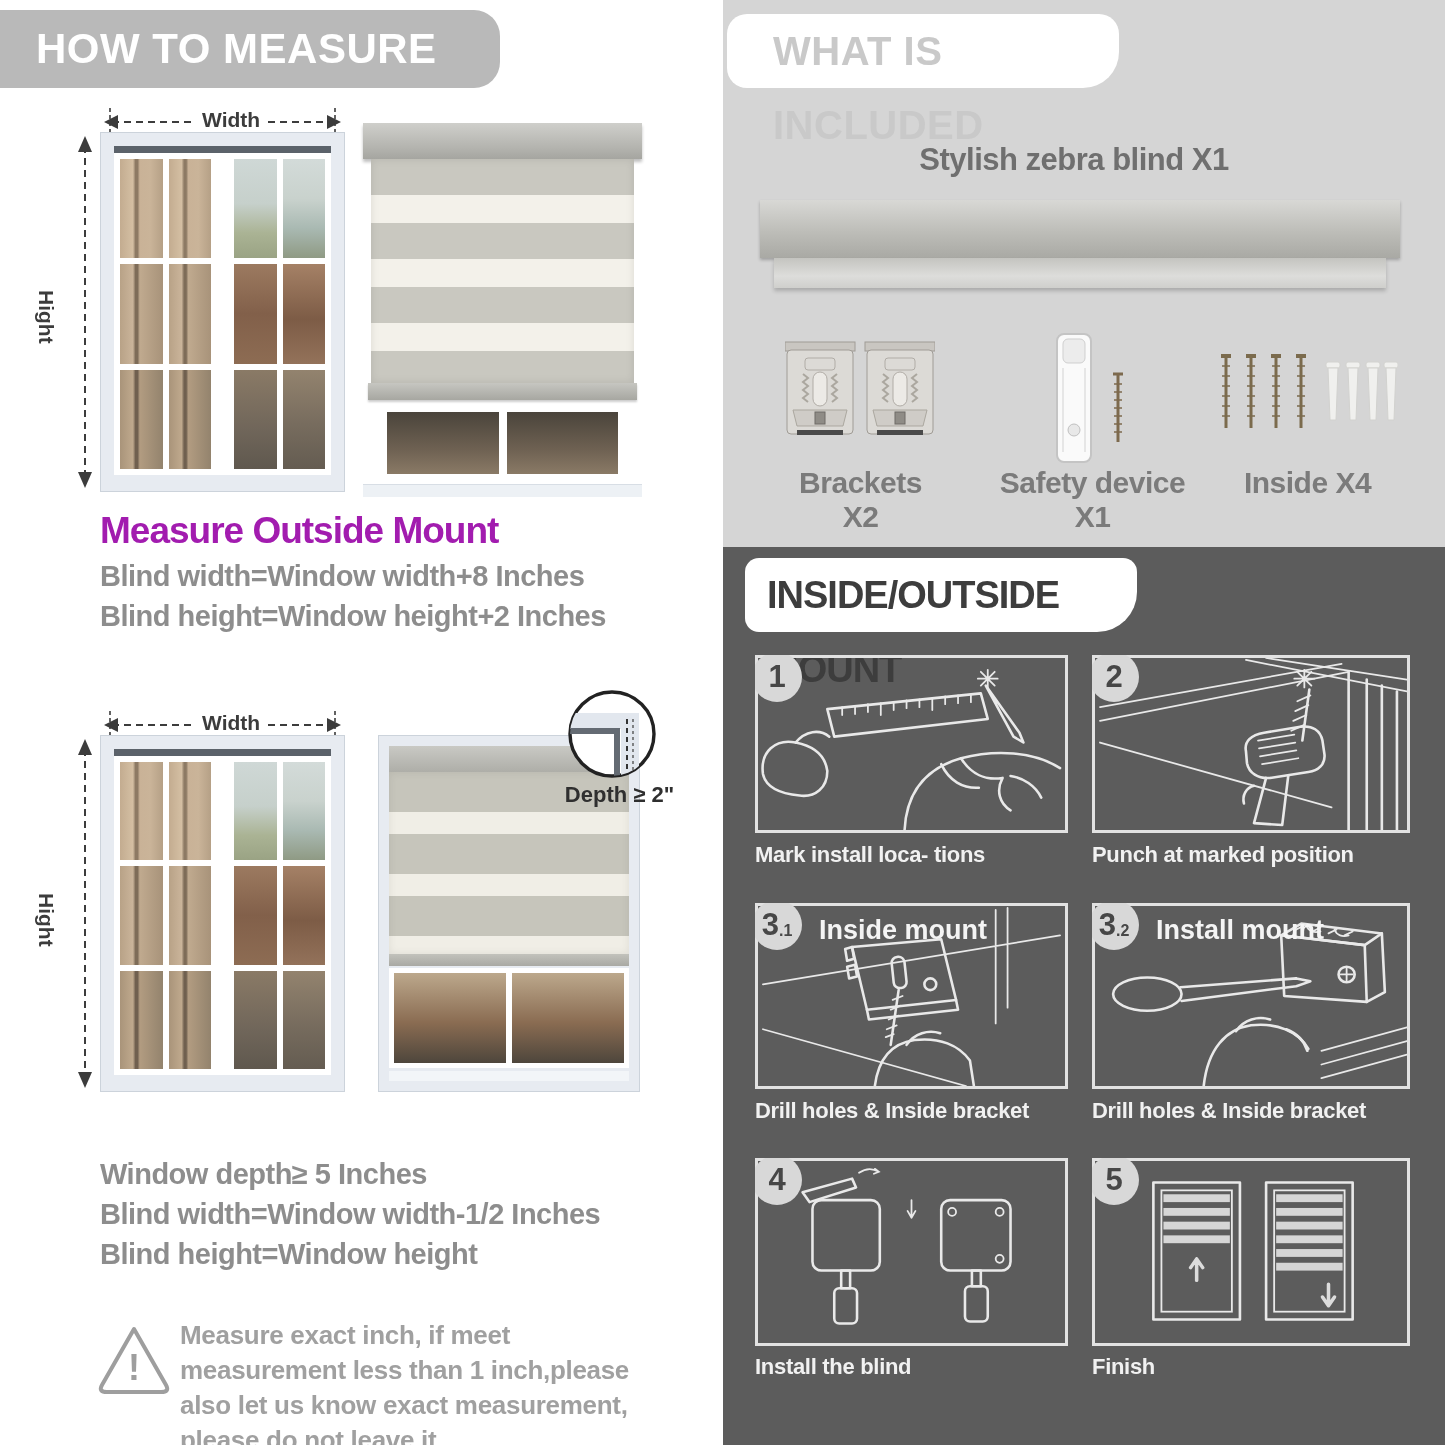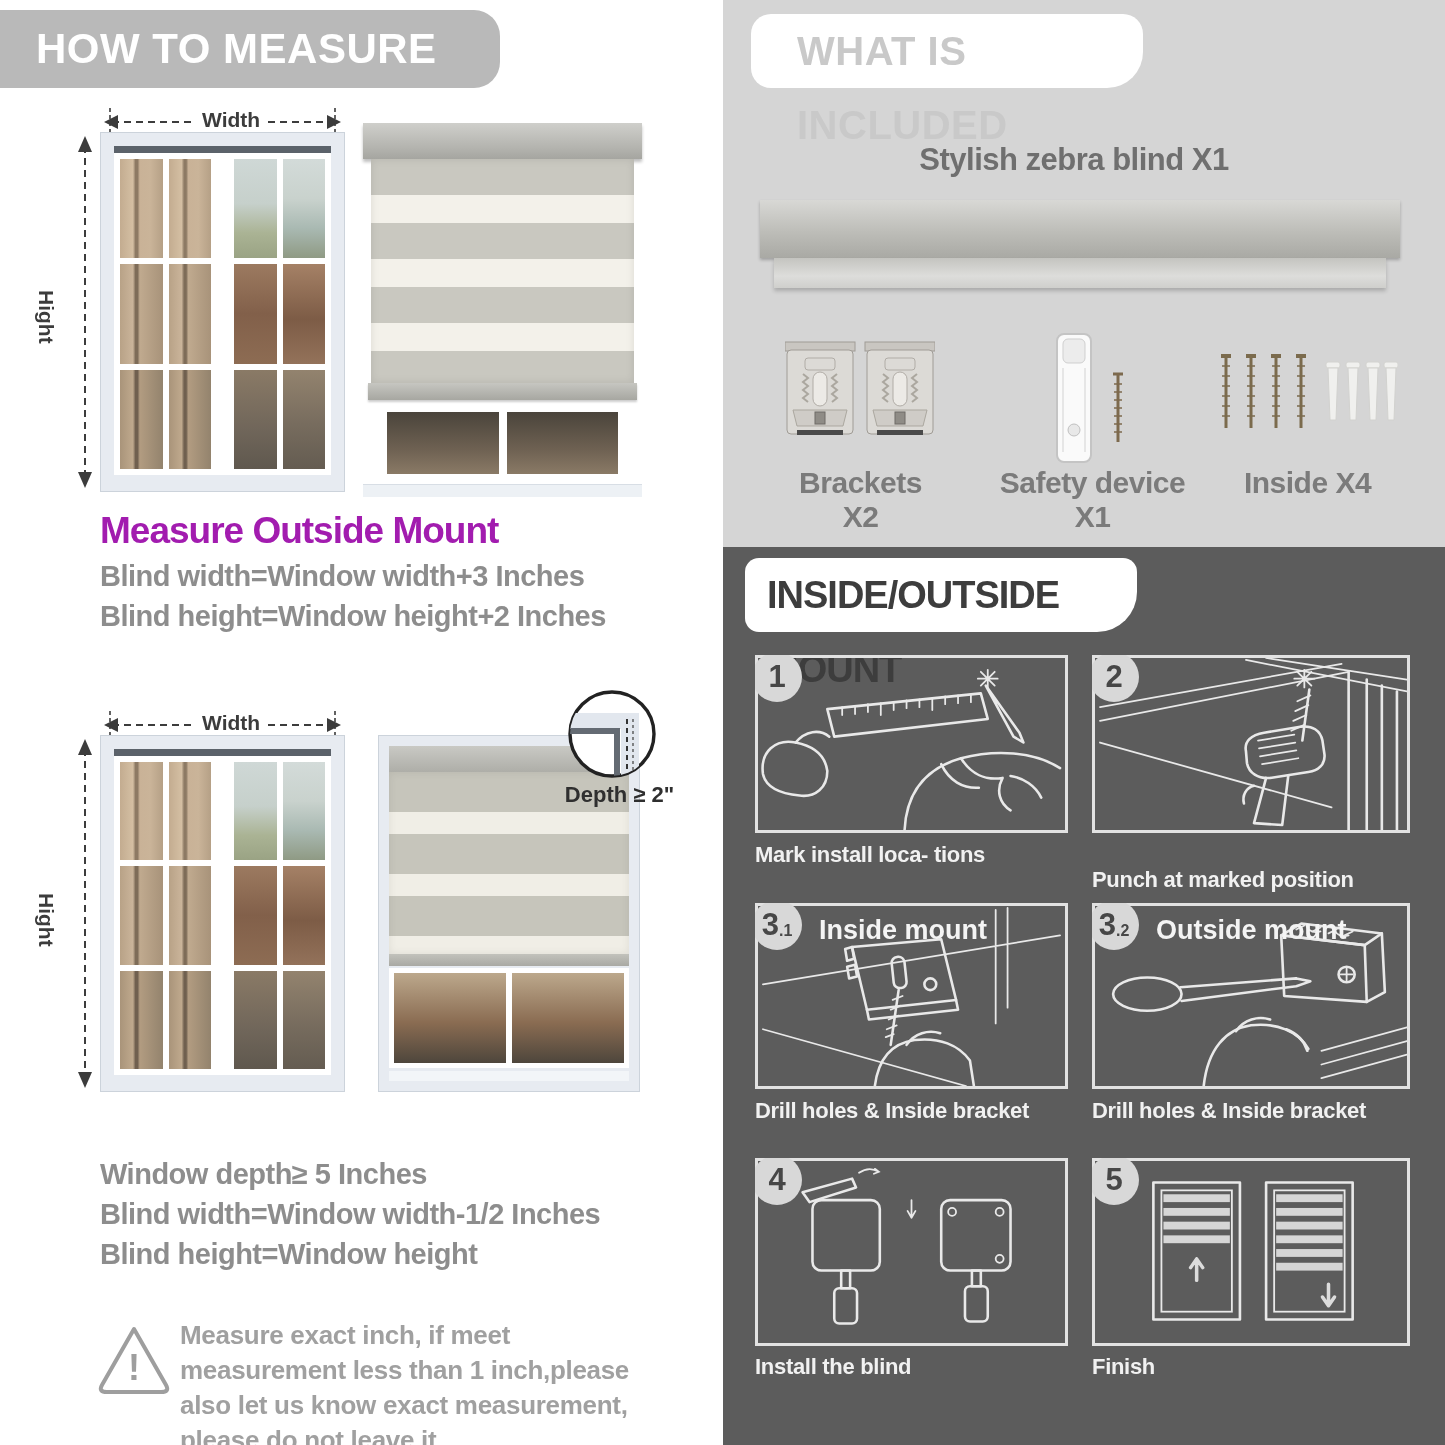--- a/index.html
+++ b/index.html
@@ -58,21 +58,21 @@
   .b2-glass{flex:1;background:#fff;padding:5px;display:grid;grid-template-columns:1fr 1fr;gap:6px;margin-top:2px;}
   .b2-glass div{background:linear-gradient(180deg,#bca88c,#8a6c52 55%,#4e463c);}
   .b2-sill{height:10px;background:#f2f5f8;margin-top:3px;}
 
   .warn-text{font-size:26px;font-weight:bold;color:#a0a0a0;line-height:35px;letter-spacing:-.3px;}
 
   
   .panel-light{left:723px;top:0;width:722px;height:547px;background:#d5d5d5;}
   .included-banner{left:727px;top:14px;width:392px;height:74px;background:#ffffff;
     border-radius:20px 20px 36px 20px;color:#c9c9c9;font-size:40px;font-weight:bold;
-    line-height:74px;padding-left:46px;box-sizing:border-box;letter-spacing:.5px;margin-left:24px;}
+    line-height:74px;padding-left:46px;box-sizing:border-box;letter-spacing:.5px;}
   .product-label{left:723px;top:142px;width:702px;text-align:center;
     font-size:31px;font-weight:bold;color:#6f6f6f;letter-spacing:-.5px;}
   .rail-main{left:760px;top:200px;width:640px;height:58px;
     background:linear-gradient(180deg,#d8d8d5,#bdbdb8 55%,#a9a9a4);
     box-shadow:0 2px 3px rgba(0,0,0,.25);}
   .rail-lip{left:774px;top:258px;width:612px;height:30px;
     background:linear-gradient(180deg,#c4c4c0,#dddddb 60%,#cfcfcc);
     box-shadow:0 3px 4px rgba(0,0,0,.2);}
   .item-label{font-size:30px;font-weight:bold;color:#7b7b7b;text-align:center;letter-spacing:-.5px;}
 
@@ -143,21 +143,21 @@
     <div class="b1-shade"></div>
     <div class="b1-rail"></div>
     <div class="b1-below">
       <div></div>
         <div></div>
     </div>
     <div class="b1-sill"></div>
   </div>
 
   <div class="abs sec-title" style="left:100px;top:510px;">Measure Outside Mount</div>
-  <div class="abs sec-line" style="left:100px;top:560px;">Blind width=Window width+3 Inches</div>
+  <div class="abs sec-line" style="left:100px;top:560px;">Blind width=Window width+8 Inches</div>
   <div class="abs sec-line" style="left:100px;top:600px;">Blind height=Window height+2 Inches</div>
 
   <div class="abs meas-label" style="left:195px;top:711px;z-index:3;">Width</div>
   <svg class="abs" style="left:100px;top:707px;" width="245" height="34">
     <path d="M12 18 H233" stroke="#3c3c3c" stroke-width="2" stroke-dasharray="7 5" fill="none"></path>
     <path d="M4 18 L18 11 V25 Z" fill="#3c3c3c"></path>
       <path d="M241 18 L227 11 V25 Z" fill="#3c3c3c"></path>
     <path d="M10 4 V32 M235 4 V32" stroke="#3c3c3c" stroke-width="1.6" stroke-dasharray="4 3" fill="none"></path>
   </svg>
   <svg class="abs" style="left:68px;top:735px;" width="34" height="357">
@@ -351,21 +351,21 @@
       <path class="thin" d="M5 86 L235 152"></path>
       <path class="thin" d="M208 12 V30 M198 21 H218 M201 14 L215 28 M215 14 L201 28"></path>
       <path class="ln" d="M213 32 L206 84"></path>
       <path class="thin" d="M201 44 L214 38 M199 54 L212 48 M197 64 L210 58 M195 74 L208 68"></path>
       <path class="ln" d="M150 95 C148 85 155 78 168 76 L204 70 C216 68 224 74 226 84 L228 98 C229 108 222 115 212 116 L174 122 C162 123 153 117 151 107 Z"></path>
       <path class="thin" d="M162 84 L198 78 M163 92 L199 86 M164 100 L200 94 M166 108 L202 102"></path>
       <path class="ln" d="M170 122 L158 168 L186 170 L192 120"></path>
       <path class="ln" d="M158 130 C150 132 146 140 148 148"></path>
     </svg>
   </div>
-  <div class="step-caption" style="left:1092px;top:867px;">Punch at  marked position</div>
+  <div class="step-caption" style="left:1092px;top:842px;">Punch at  marked position</div>
   <div class="step-box" style="left:1092px;top:655px;width:318px;height:178px;border:none;">
     <div class="badge">
       <span>2</span>
         <span class="sub"></span>
     </div>
   </div>
 
   <div class="step-box" style="left:755px;top:903px;width:313px;height:186px;">
     <svg class="art" viewBox="0 0 310 184" preserveAspectRatio="none">
       <path class="thin" d="M5 80 L305 30 M5 126 L210 184 M240 4 V120 M252 2 V104"></path>
@@ -404,21 +404,21 @@
       <path class="ln" d="M108 184 C112 146 130 126 155 122 C180 119 202 128 212 146"></path>
       <path class="ln" d="M140 128 C148 116 162 112 174 116 M190 126 C200 130 208 138 211 148"></path>
     </svg>
   </div>
   <div class="step-caption" style="left:1092px;top:1098px;">Drill holes &amp;  Inside bracket</div>
   <div class="step-box" style="left:1092px;top:903px;width:318px;height:186px;border:none;">
     <div class="badge">
       <span>3</span>
         <span class="sub">.2</span>
     </div>
-    <div class="step-title">Outside mount</div>
+    <div class="step-title">Install mount</div>
   </div>
 
   <div class="step-box" style="left:755px;top:1158px;width:313px;height:188px;">
     <svg class="art" viewBox="0 0 310 186" preserveAspectRatio="none">
       <path class="ln" d="M45 32 L95 18 L99 27 L52 42 Z"></path>
       <path class="thin" d="M102 12 q10 -7 20 -1 M118 8 l4 3 -5 2"></path>
       <rect class="ln" x="55" y="40" width="68" height="72" rx="9"></rect>
       <rect class="ln" x="84" y="112" width="9" height="18"></rect>
       <rect class="ln" x="77" y="130" width="23" height="36" rx="5"></rect>
       <path class="thin" d="M155 40 V58 M155 58 l-4 -7 M155 58 l4 -7"></path>

